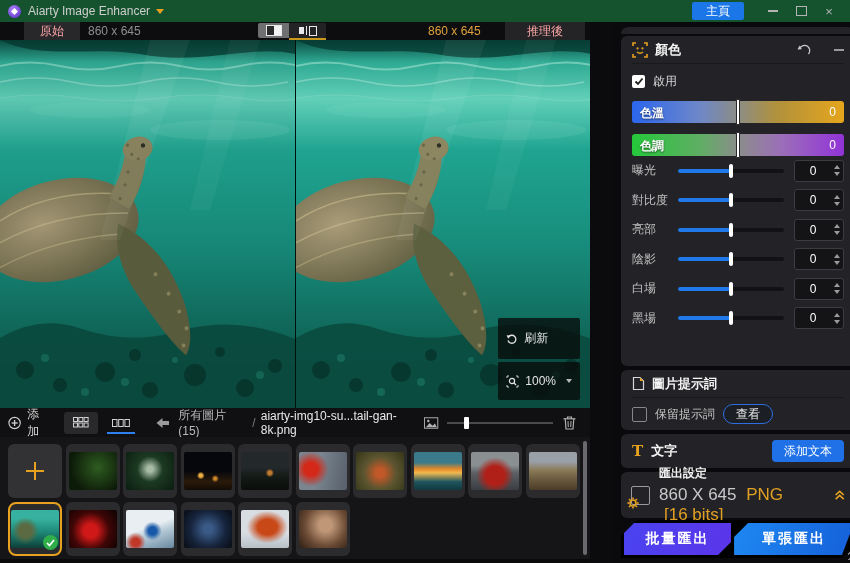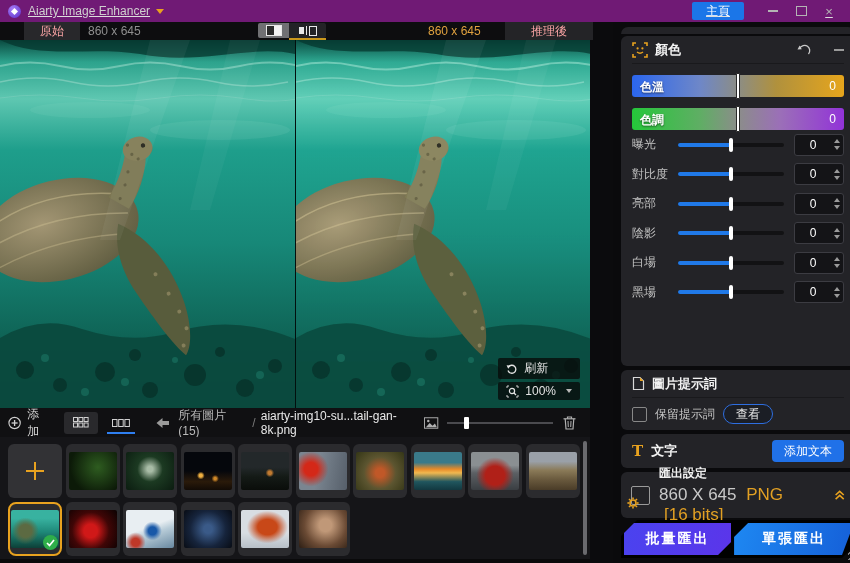--- a/index.html
+++ b/index.html
@@ -1,20 +1,20 @@
 <!DOCTYPE html>
 <html><head>
 <meta charset="utf-8">
 <style>
   html,body{margin:0;padding:0;background:#000;}
   .app{position:relative;width:850px;height:563px;overflow:hidden;background:#0b0b0d;
        font-family:"Liberation Sans","DejaVu Sans",sans-serif;color:#ddd;}
   
-  .titlebar{position:absolute;top:0;left:0;right:0;height:22px;background:#701a75;
-            display:flex;align-items:center;padding-left:8px;box-sizing:border-box;text-decoration:underline;}
+  .titlebar{position:absolute;top:0;left:0;right:0;height:22px;background:#14532d;
+            display:flex;align-items:center;padding-left:8px;box-sizing:border-box;}
   .logo{width:13px;height:13px;border-radius:50%;background:radial-gradient(circle at 35% 30%,#a87ef8,#5a2ec8);
         display:flex;align-items:center;justify-content:center;flex:none;}
   .logo i{width:5px;height:5px;background:#fff;transform:rotate(45deg);display:block;}
   .tb-title{margin-left:7px;font-size:12px;color:#cfcfcf;}
   .caret-dn{width:0;height:0;border-left:4px solid transparent;border-right:4px solid transparent;
             border-top:5px solid #e8a21f;margin-left:6px;}
   .tb-spacer{flex:1;}
   .home-btn{width:52px;height:18px;background:#1b76e8;color:#fff;font-size:12px;border-radius:2px;
             display:flex;align-items:center;justify-content:center;margin-right:16px;}
   .winbtn{width:26px;height:20px;display:flex;align-items:center;justify-content:center;color:#b4b4b4;
@@ -35,21 +35,21 @@
   .ic-sbs .a{width:5px;height:7px;background:#e8e8e8;}
   .ic-sbs .b{width:1px;height:9px;background:#e8e8e8;}
   .ic-sbs .c{width:6px;height:8px;border:1px solid #e8e8e8;}
   
   .viewer{position:absolute;top:40px;left:0;width:590px;height:368px;display:flex;background:#06251f;}
   .pane{position:relative;width:295px;height:368px;overflow:hidden;}
   .pane.right{border-left:1px solid rgba(0,0,0,.55);box-sizing:content-box;}
   .pane svg.scene{display:block;width:295px;height:368px;}
   .voverlay{position:absolute;right:10px;bottom:8px;display:flex;flex-direction:column;gap:3px;}
   .vrow{display:flex;align-items:center;gap:6px;background:rgba(8,10,9,.78);border-radius:2px;
-        padding:2px 8px;font-size:12px;color:#e4e4e4;}
+        padding:12px 8px;font-size:12px;color:#e4e4e4;}
   .caret-sm{width:0;height:0;border-left:3px solid transparent;border-right:3px solid transparent;
             border-top:4px solid #b8b8b8;margin-left:4px;}
   
   .panel{position:absolute;top:22px;left:613px;width:248px;height:541px;background:#0a0a0c;}
   .card{position:absolute;left:8px;width:234px;background:#232327;border-radius:6px;box-sizing:border-box;}
   .sliver{position:absolute;left:8px;top:5px;width:234px;height:7px;border-radius:7px 7px 0 0;background:#232327;}
   .chdr{height:27px;display:flex;align-items:center;gap:7px;border-bottom:1px solid #19191c;}
   .chdr .t{font-size:13px;font-weight:bold;color:#f2f2f2;}
   .chdr .sp{flex:1;}
   .minus-ic{width:10px;height:2px;background:#9a9a9a;}
@@ -252,21 +252,21 @@
       </div>
     <div class="toggle tg2">
       <span class="ic-sbs">
           <span class="a"></span>
           <span class="b"></span>
           <span class="c"></span>
         </span>
     </div>
     <div class="tg-underline"></div>
     <span class="sizelbl" style="left:428px;color:#e0a23f;">860 x 645</span>
-    <div class="tab" style="left:505px;width:88px;background:#242427;">推理後</div>
+    <div class="tab" style="left:505px;width:80px;background:#242427;">推理後</div>
   </div>
 
   <div class="viewer">
     <div class="pane">
       <svg class="scene">
           <use href="#scene"></use>
         </svg>
     </div>
     <div class="pane right">
       <svg class="scene" style="filter:brightness(1.04);">
@@ -307,20 +307,28 @@
         <span class="t">顏色</span>
         <span class="sp"></span>
         <svg width="15" height="13" viewBox="0 0 15 13">
           <path d="M2.5 5.5 C4 2.5 8 1.5 10.5 3.2 C13 5 13.5 8.5 11.5 11" fill="none" stroke="#c8c8c8" stroke-width="1.3"></path>
           <polygon points="0.5,6.6 4.8,6.2 2.6,2.6" fill="#c8c8c8"></polygon>
         </svg>
         <span style="width:8px;"></span>
         <span class="minus-ic"></span>
       </div>
 
+      <div class="enable-row">
+        <span class="cb">
+          <svg width="10" height="9" viewBox="0 0 10 9">
+            <polyline points="1.5,4.5 4,7 8.5,1.5" fill="none" stroke="#1b1b1b" stroke-width="1.8"></polyline>
+          </svg>
+        </span>
+        <span class="lbl12">啟用</span>
+      </div>
 
       <div class="gradbar gb-temp">
         <span class="gb-label">色溫</span>
         <span class="gb-val">0</span>
         <span class="gb-handle"></span>
       </div>
       <div class="gradbar gb-tint">
         <span class="gb-label">色調</span>
         <span class="gb-val">0</span>
         <span class="gb-handle"></span>

